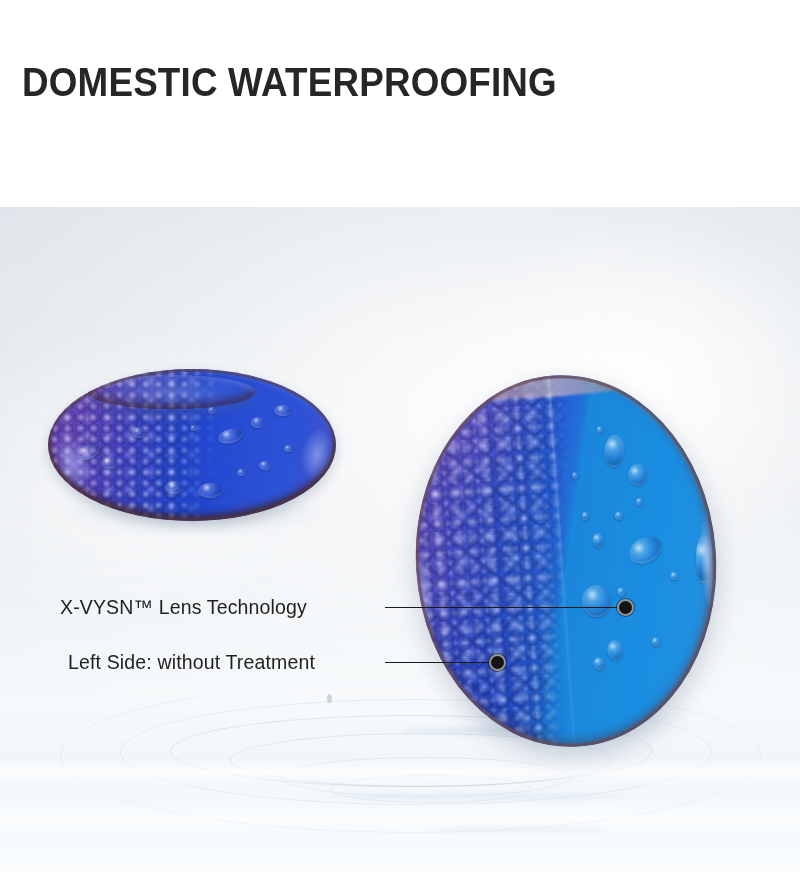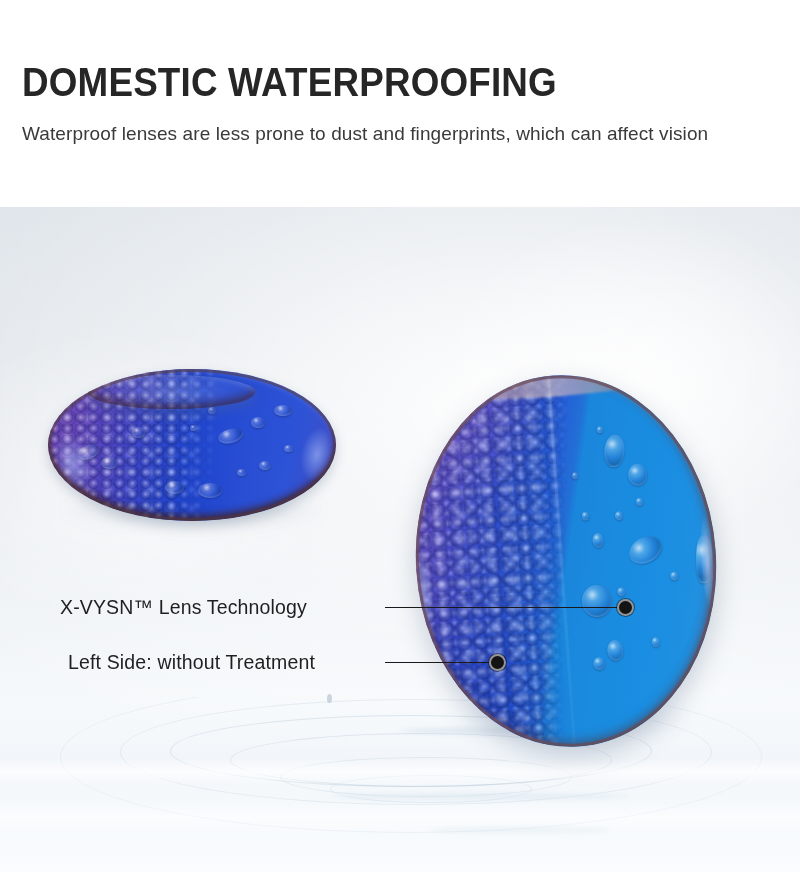--- a/index.html
+++ b/index.html
@@ -176,21 +176,20 @@
     box-shadow:0 0 0 1px rgba(0,0,0,0.45);}
   .dot i{position:absolute;left:2px;top:2px;right:2px;bottom:2px;border-radius:50%;background:#141414;}
 </style>
 </head>
 <body>
 
 <div class="page">
 
   <div class="header">
     <div class="title">DOMESTIC WATERPROOFING</div>
-    <div class="subtitle">Waterproof lenses are less prone to dust and fingerprints, which can affect vision</div>
   </div>
 
   <div class="photo">
 
     <div class="bloom"></div>
     <div class="bloom2"></div>
 
     <div class="water">
       <div class="water-base"></div>
       <div class="ripple r4"></div>

